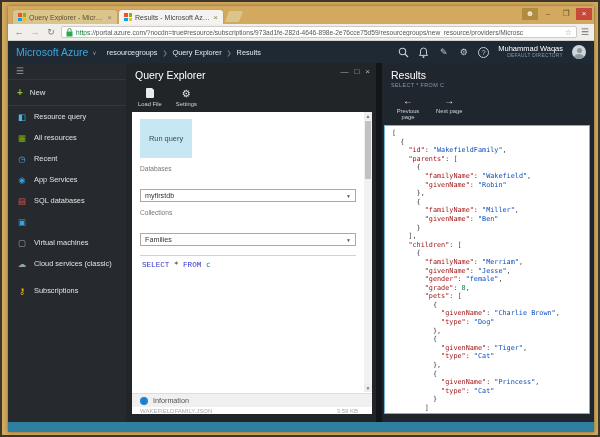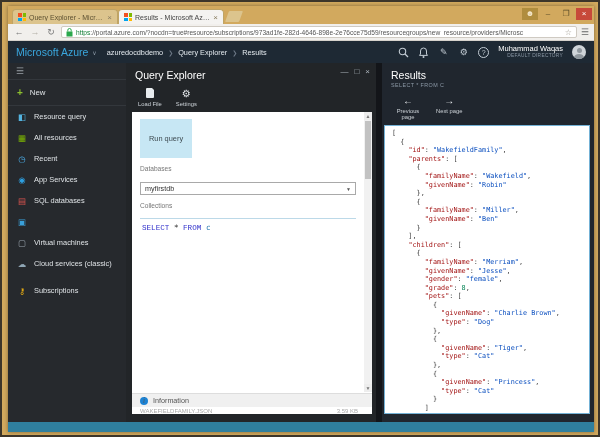--- a/index.html
+++ b/index.html
@@ -73,21 +73,21 @@
   .tool { display:flex; flex-direction:column; align-items:center; gap:2px; color:#cdd3d8; font-size:5.8px; }
   .tool .tic { width:12px; height:12px; display:flex; align-items:center; justify-content:center; font-size:10px; color:#e8ecef; }
   .file-ic { width:8px; height:10px; background:#e8ecef; position:relative; border-radius:1px; }
   .file-ic::before { content:""; position:absolute; right:-1px; top:-1px; border:2px solid #222528; border-left-color:transparent; border-bottom-color:transparent; }
   .arrow-tool { font-size:11px; color:#cfd6dd; }
 
   .whitebody { flex:1; background:#fff; margin:0 4px 8px 6px; position:relative; display:flex; flex-direction:column; overflow:hidden; }
   .qcontent { flex:1; padding:7px 16px 0 8px; overflow:hidden; }
   .runbtn { display:inline-block; background:#c7e7f4; color:#3d4a50; font-size:7.4px; padding:15px 9px; border:none; }
   .fldlabel { font-size:6.6px; color:#777; margin-top:7px; }
-  .selbox { margin-top:10px; height:13px; border:1px solid #a9a9a9; background:#fff; display:flex; align-items:center; font-size:7.2px; color:#333; padding:0 4px; justify-content:space-between; }
+  .selbox { margin-top:17px; height:13px; border:1px solid #a9a9a9; background:#fff; display:flex; align-items:center; font-size:7.2px; color:#333; padding:0 4px; justify-content:space-between; }
   .selbox .car { font-size:5px; color:#555; }
   .sqled { margin-top:9px; border-top:1px solid #bcd9e8; padding:4px 2px; font-family:"DejaVu Sans Mono", monospace; font-size:7.6px; color:#333; }
   .sqled .kw { color:#3333cc;font-family:Liberation Mono, monospace; } .sqled .idn { color:#2a7ab0; }
   .infobar { flex:none; height:14px; background:#f0f0f0; border-top:1px solid #ddd; display:flex; align-items:center; gap:5px; padding:0 8px; }
   .info-ic { width:8px; height:8px; border-radius:50%; background:#1d83d4; color:#fff; font-size:6px; line-height:8px; text-align:center; font-style:italic; font-family:"Liberation Serif", serif; }
   .infobar span { font-size:7.2px; color:#555; }
   .clipped { flex:none; height:7px; overflow:hidden; display:flex; justify-content:space-between; padding:1px 14px 0 8px; color:#a9a9a9; font-size:6px; white-space:nowrap; }
   .vscroll { position:absolute; right:0; top:0; bottom:22px; width:8px; background:#f1f1f1; }
   .vscroll .arr { position:absolute; left:0; width:8px; height:8px; font-size:5px; color:#777; text-align:center; line-height:8px; background:#ededed; }
   .vscroll .arr.dn { bottom:0; }
@@ -147,21 +147,21 @@
         <span class="url"><b>https</b><span>://portal.azure.com/?nocdn=true#resource/subscriptions/973ad1fe-282d-4646-898e-2e76cce75d59/resourcegroups/new_resource/providers/Microsc</span></span>
         <span class="star">☆</span>
       </div>
       <span class="menu-ic">☰</span>
     </div>
 
     <div class="azhead">
       <span class="brand">Microsoft Azure</span>
       <span class="brand-chev">∨</span>
       <span class="crumbs">
-        <span>azuredocdbdemo</span>
+        <span>resourcegroups</span>
         <span class="sep">❯</span>
         <span>Query Explorer</span>
         <span class="sep">❯</span>
         <span>Results</span>
       </span>
       <span class="azright">
         <svg class="hicon" width="11" height="11" viewBox="0 0 11 11">
             <circle cx="4.5" cy="4.5" r="3.2" fill="none" stroke="#c3ccd4" stroke-width="1.1"></circle>
             <line x1="7" y1="7" x2="10" y2="10" stroke="#c3ccd4" stroke-width="1.2"></line>
           </svg>
@@ -252,20 +252,24 @@
           </div>
           <div class="whitebody">
             <div class="qcontent">
               <button class="runbtn">Run query</button>
               <div class="fldlabel">Databases</div>
               <div class="selbox">
                 <span>myfirstdb</span>
                 <span class="car">▼</span>
               </div>
               <div class="fldlabel">Collections</div>
+              <div class="selbox">
+                <span>Families</span>
+                <span class="car">▼</span>
+              </div>
               <div class="sqled" id="sql-editor"><span class="kw">SELECT</span> * <span class="kw">FROM</span> <span class="idn">c</span></div>
             </div>
             <div class="infobar">
               <span class="info-ic">i</span>
               <span>Information</span>
             </div>
             <div class="clipped">
               <span>WAKEFIELDFAMILY.JSON</span>
               <span>3.59 KB</span>
             </div>

